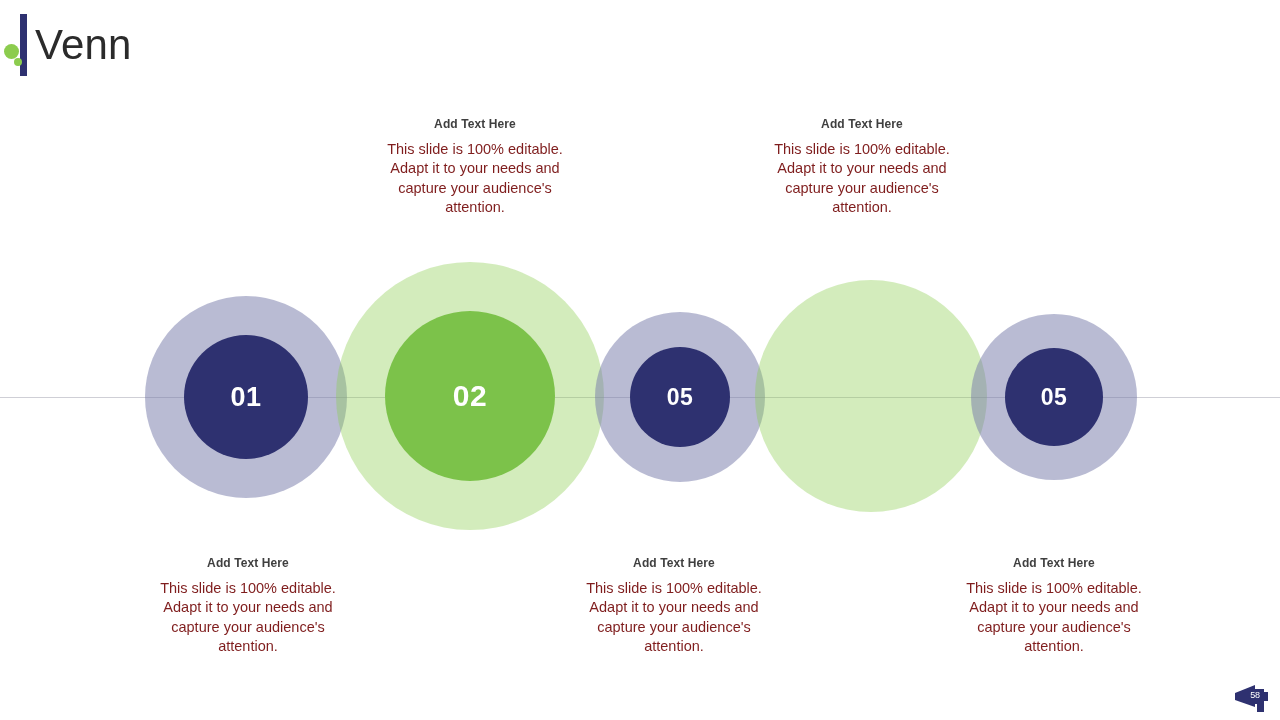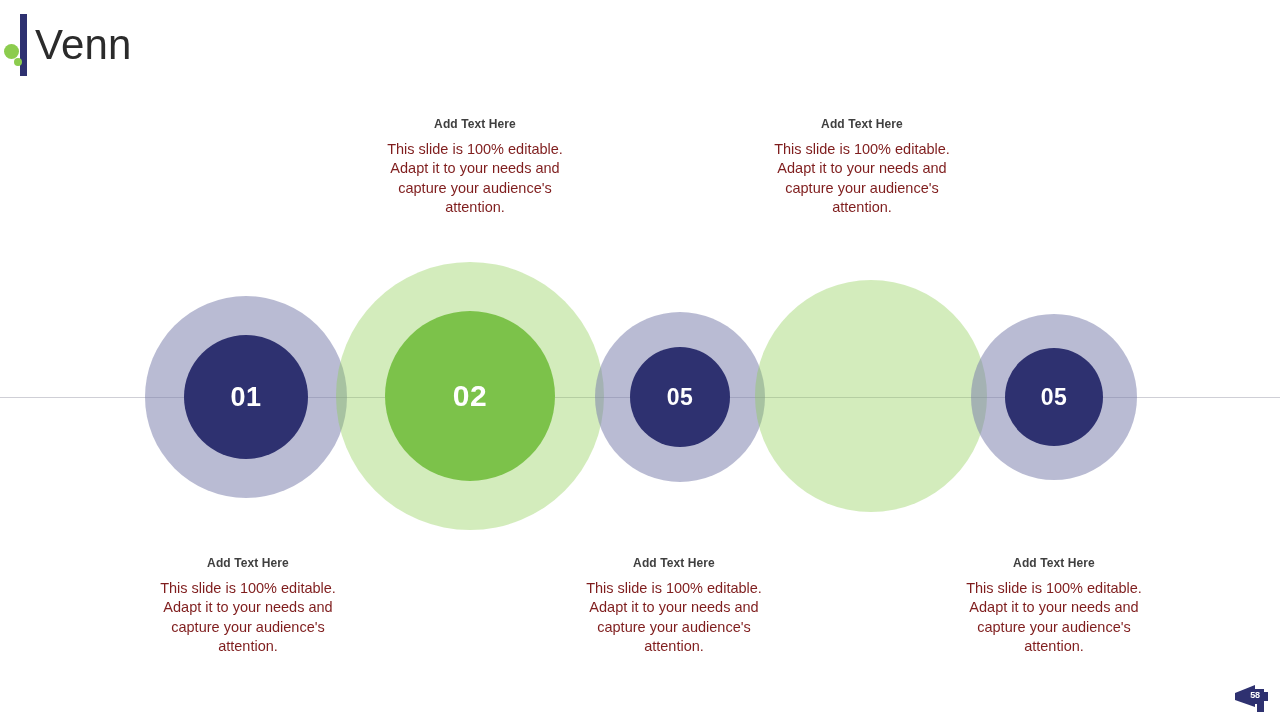--- a/index.html
+++ b/index.html
@@ -124,21 +124,20 @@
     color: #7f1d1d;
   }
 
   
   .badge {
     position: absolute;
     left: 1233px;
     top: 683px;
     width: 42px;
     height: 32px;
-    font-weight: bold;
   }
   .badge svg { display: block; }
   .badge-num {
     position: absolute;
     left: 13px;
     top: 8px;
     width: 18px;
     text-align: center;
     font-size: 9px;
     color: #ffffff;

